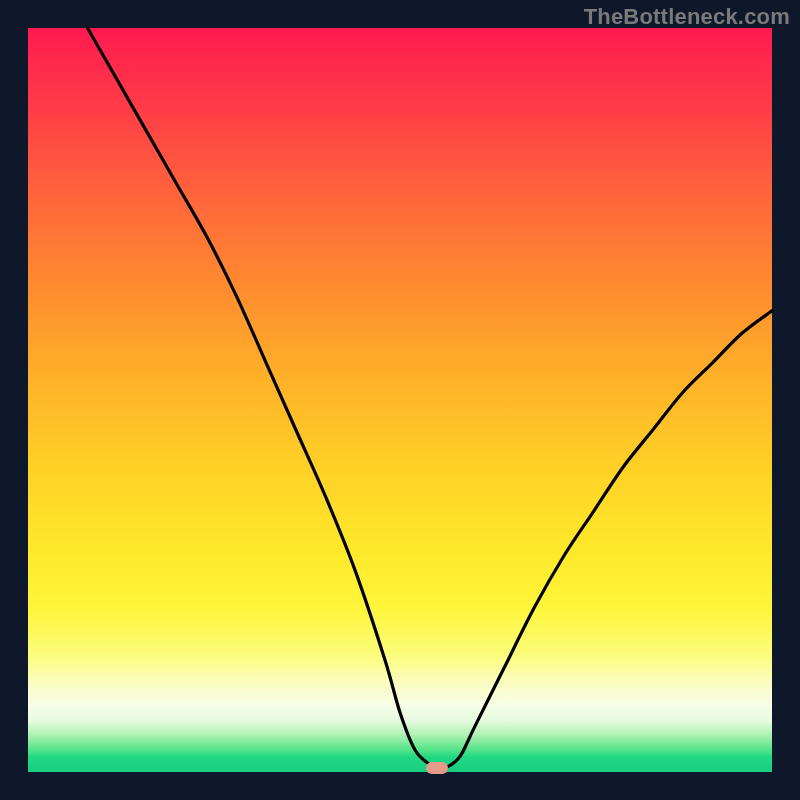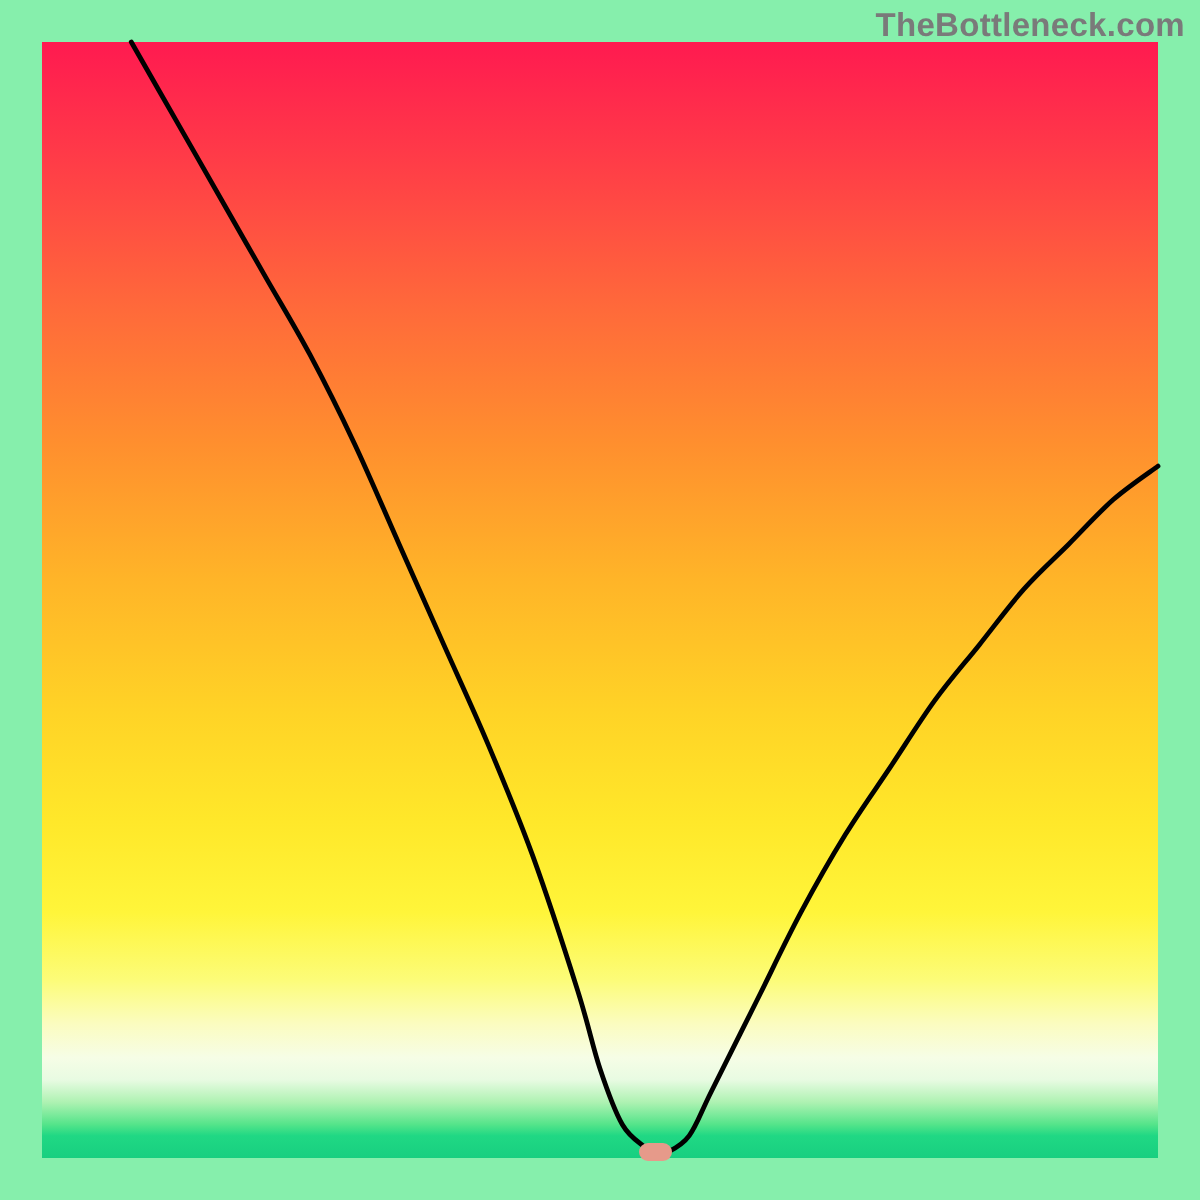--- a/index.html
+++ b/index.html
@@ -10,21 +10,21 @@
     background: #000;
     overflow: hidden;
     font-family: Arial, Helvetica, sans-serif;
   }
   .frame {
     position: absolute;
     left: 0;
     top: 0;
     width: 800px;
     height: 800px;
-    background: #86efac;
+    background: #0f172a;
   }
   .plot {
     position: absolute;
     left: 28px;
     top: 28px;
     width: 744px;
     height: 744px;
     
     background: linear-gradient(
       to bottom,

